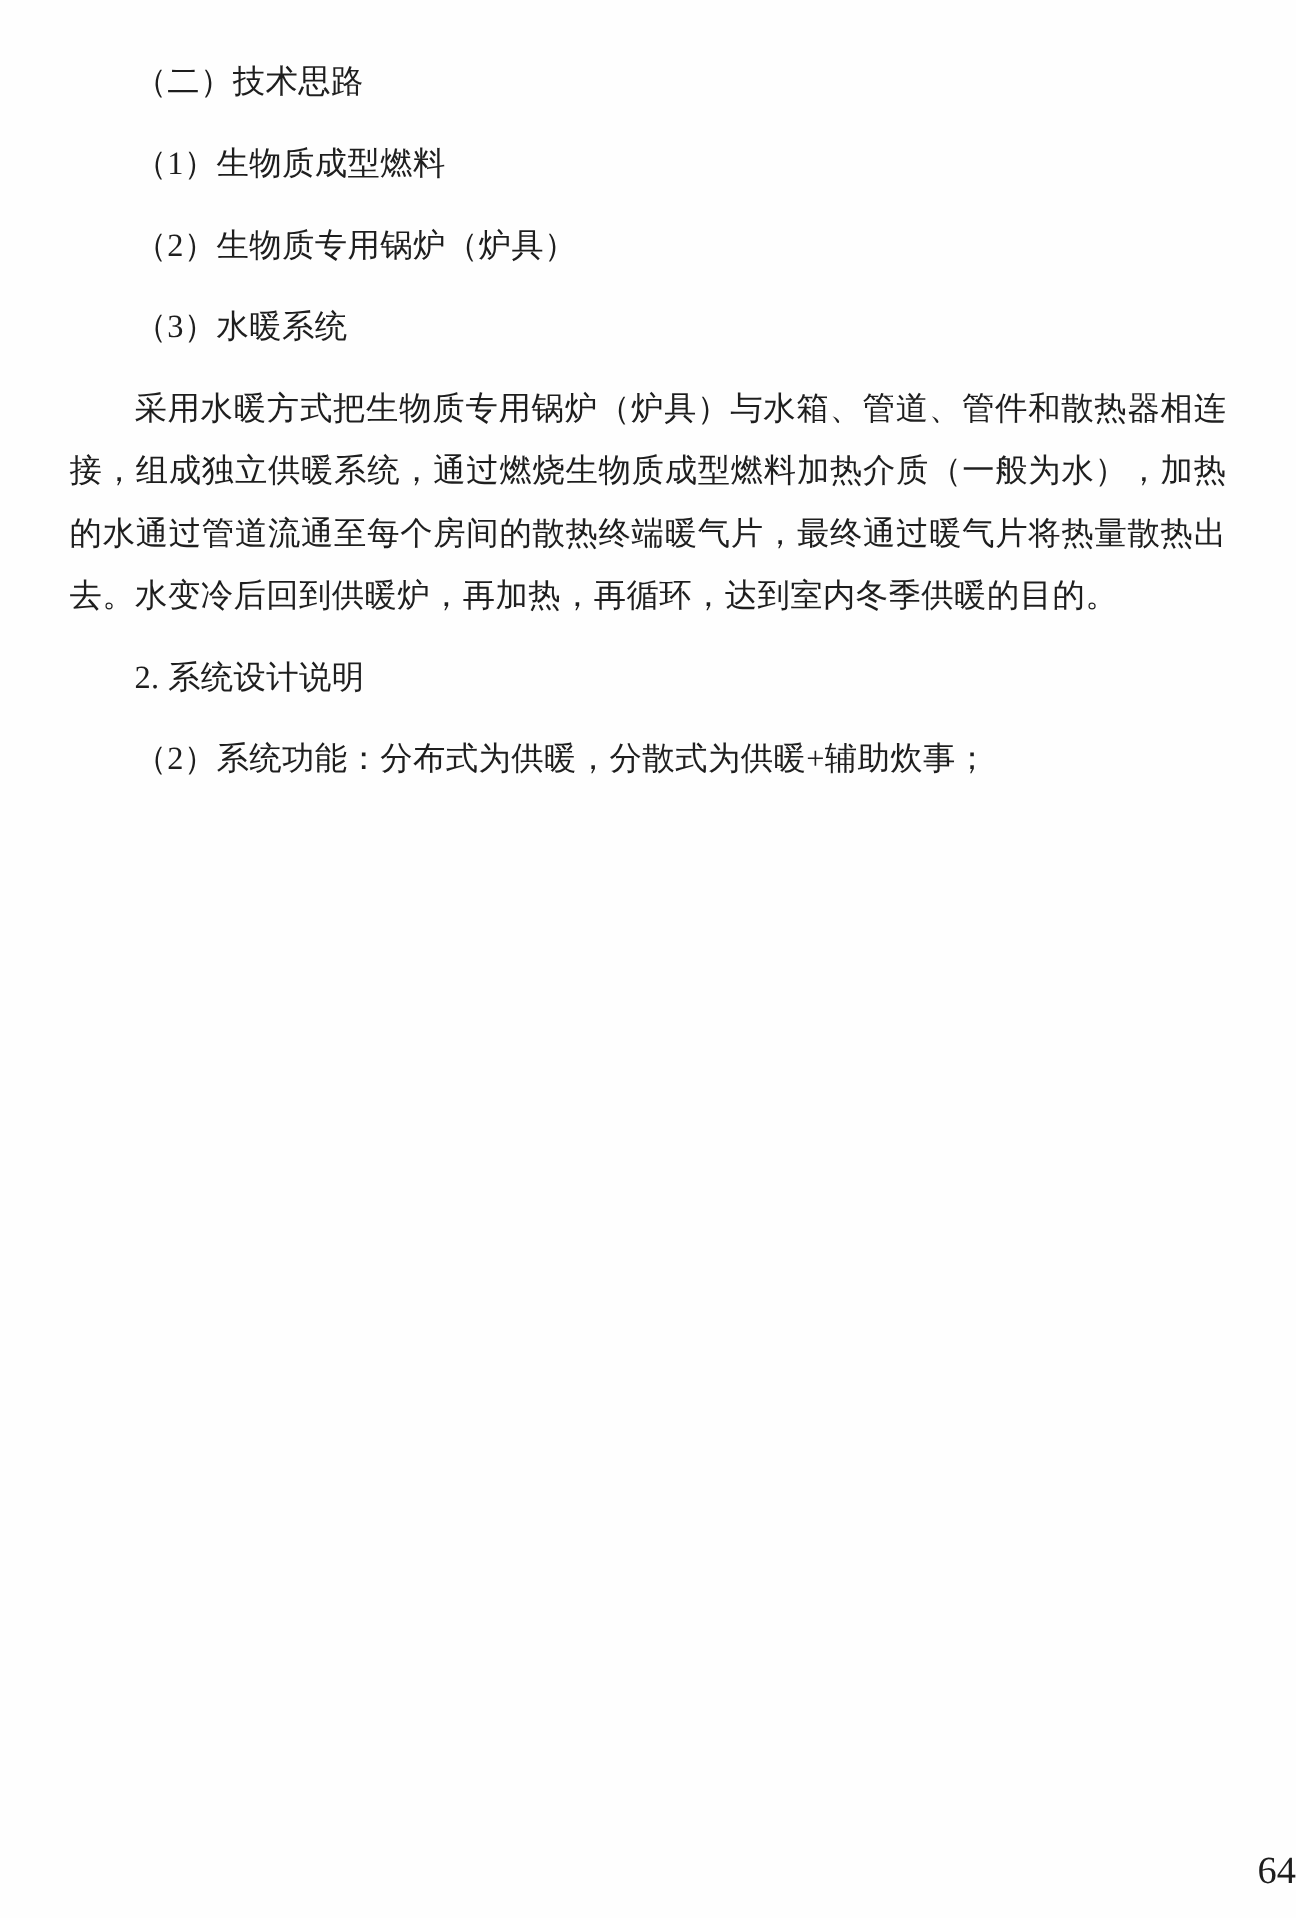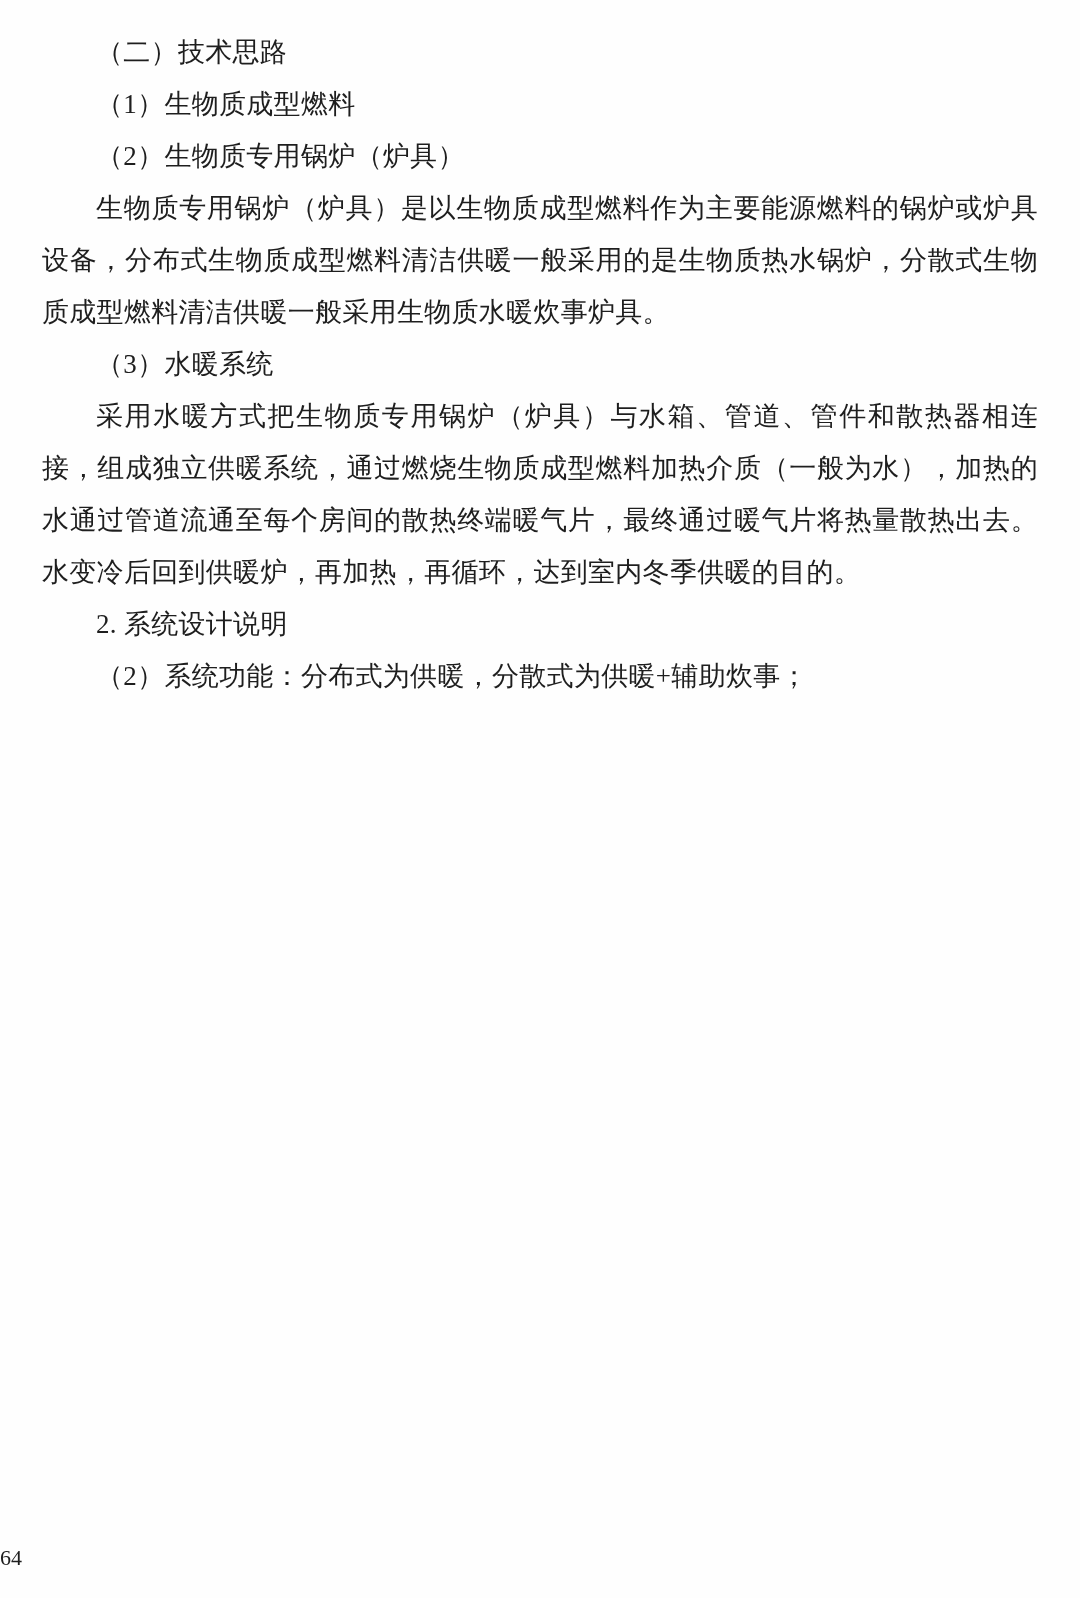--- a/index.html
+++ b/index.html
@@ -26,45 +26,44 @@
     background: #fefefe;
   }
   .block {
     font-size: 27px;
     line-height: 52px;
     text-align: justify;
     text-justify: inter-character;
     text-indent: 2em;
     letter-spacing: 0.3px;
     word-break: break-all;
-    margin: 0;
+    margin: 16px;
   }
   .heading {
     text-align: left;
     font-weight: normal;
   }
   .footer {
     position: absolute;
     left: 0;
     bottom: 22px;
     width: 100%;
-    text-align: left;
-    font-size: 22px;
+    text-align: right;
+    font-size: 32px;
     line-height: 36px;
     color: #1e1e1e;
     font-family: Liberation Serif, serif;
   }
 </style>
 </head>
 <body>
 
 <div class="page">
   <div class="block heading">（二）技术思路</div>
   <div class="block heading">（1）生物质成型燃料</div>
   <div class="block heading">（2）生物质专用锅炉（炉具）</div>
-  <div class="block">生物质专用锅炉（炉具）是以生物质成型燃料作为主要能源燃料的锅炉或炉具设备，分布式生物质成型燃料清洁供暖一般采用的是生物质热水锅炉，分散式生物质成型燃料清洁供暖一般采用生物质水暖炊事炉具。</div>
   <div class="block heading">（3）水暖系统</div>
   <div class="block">采用水暖方式把生物质专用锅炉（炉具）与水箱、管道、管件和散热器相连接，组成独立供暖系统，通过燃烧生物质成型燃料加热介质（一般为水），加热的水通过管道流通至每个房间的散热终端暖气片，最终通过暖气片将热量散热出去。水变冷后回到供暖炉，再加热，再循环，达到室内冬季供暖的目的。</div>
   <div class="block heading">2. 系统设计说明</div>
   <div class="block heading">（2）系统功能：分布式为供暖，分散式为供暖+辅助炊事；</div>
 </div>
 
 <div class="footer">64</div>
 
 </body></html>

